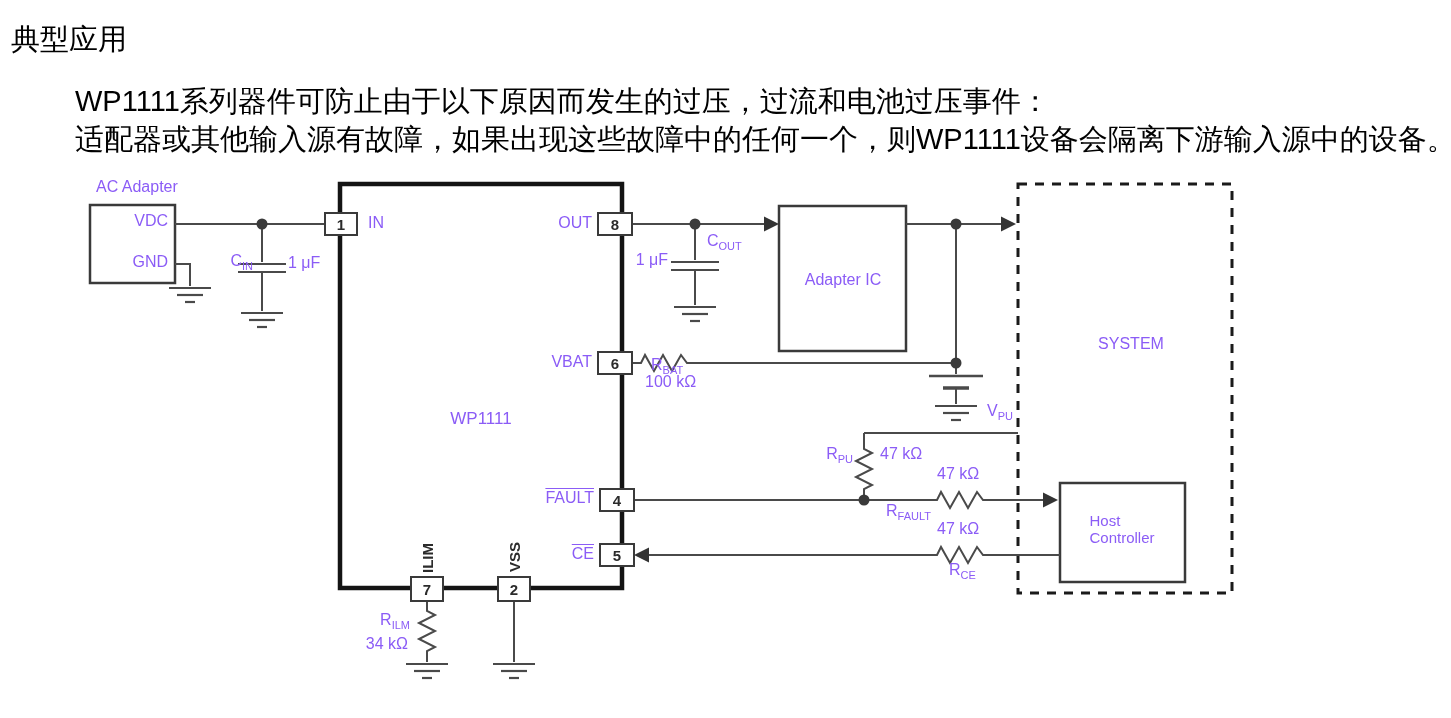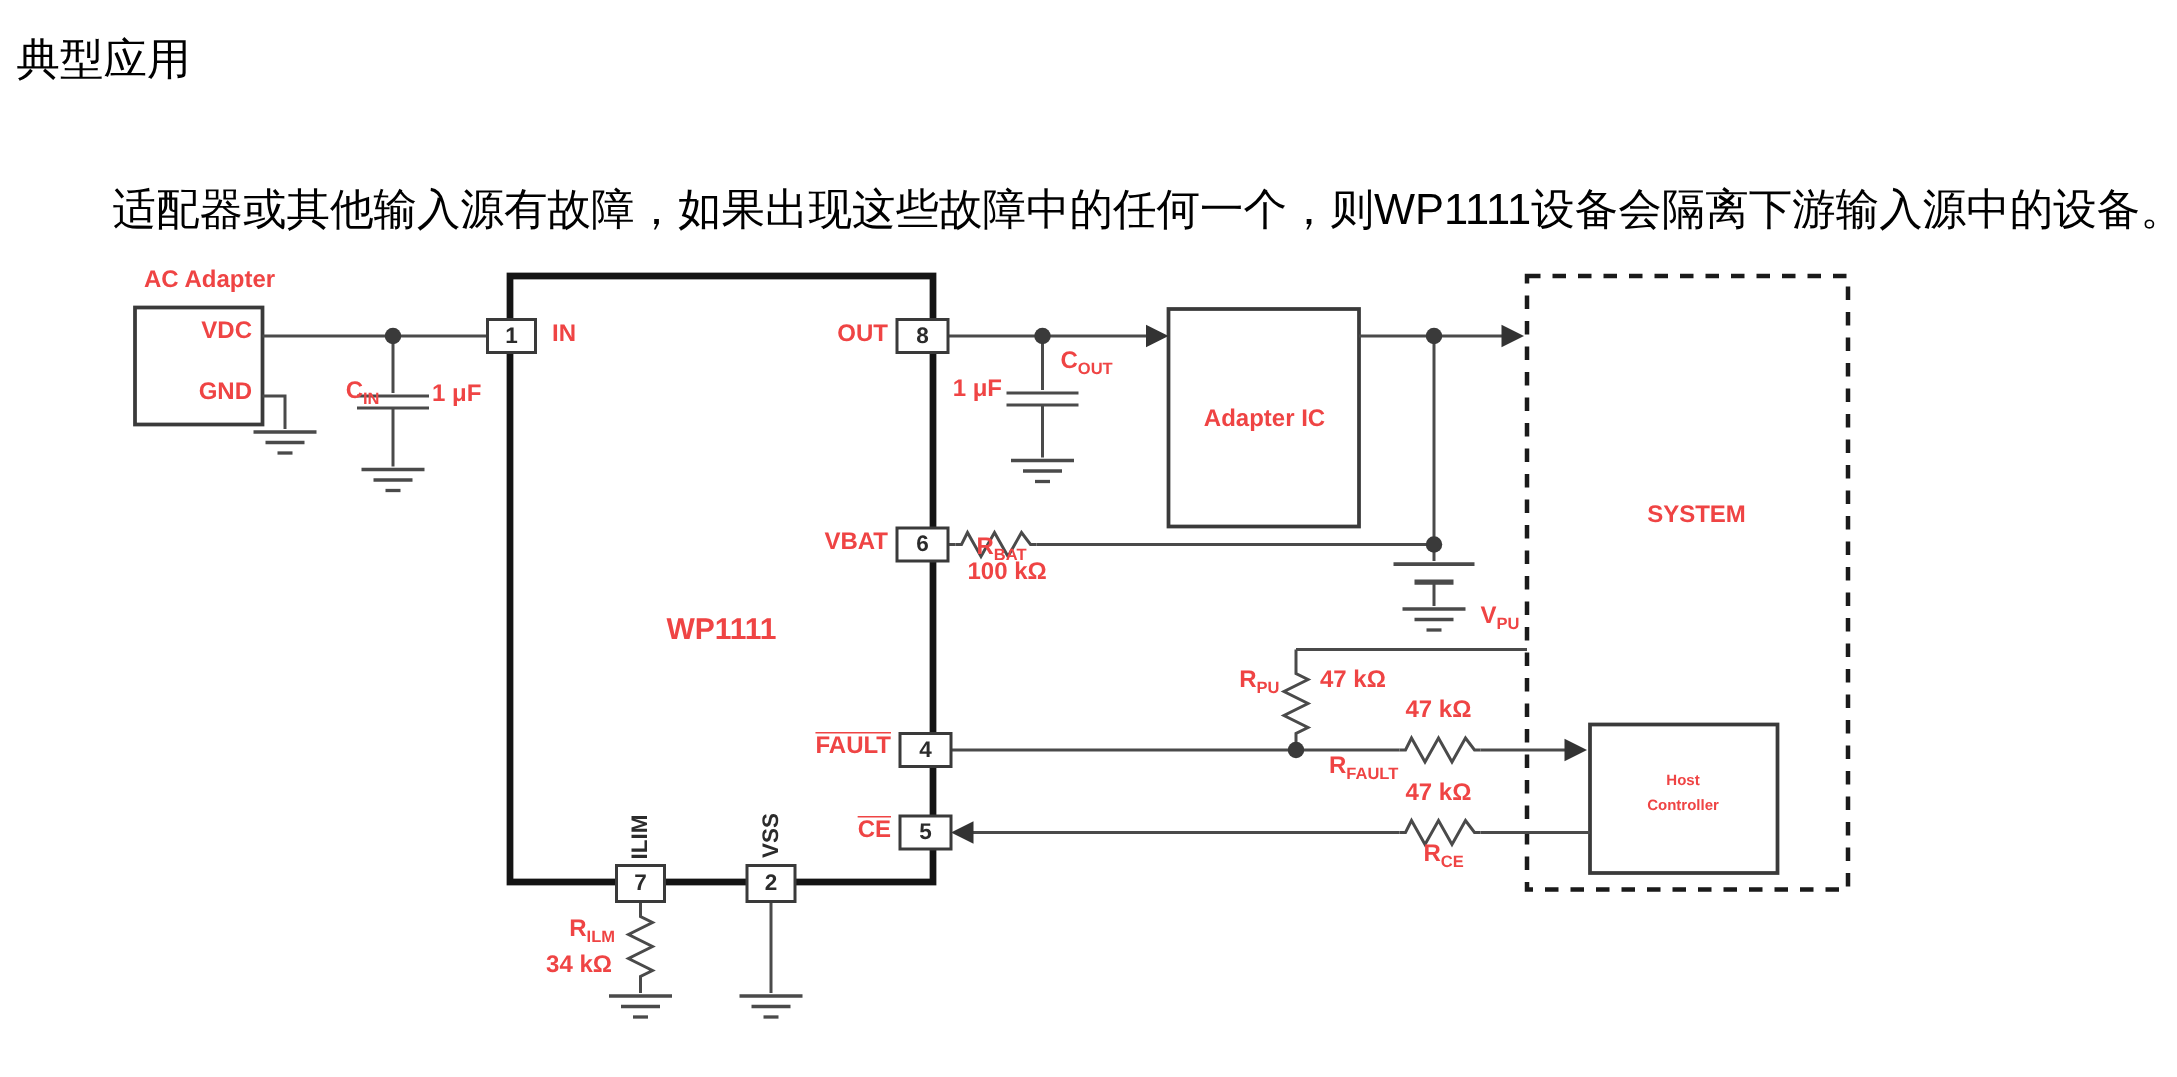--- a/index.html
+++ b/index.html
@@ -3,38 +3,39 @@
 <meta charset="utf-8">
 <style>
   html,body{margin:0;padding:0;background:#fff;}
   .screen{position:relative;width:1451px;height:718px;background:#ffffff;overflow:hidden;
           font-family:"Liberation Sans","DejaVu Sans",sans-serif;color:#000;}
   .page-title{position:absolute;left:11px;top:20px;font-size:29px;color:#000;white-space:nowrap;text-align:center;}
   .desc{position:absolute;left:75px;font-size:29px;color:#000;white-space:nowrap;}
   .desc.l1{top:82px;}
   .desc.l2{top:120px;}
   svg.circuit{position:absolute;left:0;top:0;}
-  .lbl{position:absolute;font-weight:bold;font-size:16px;color:#ef4444;white-space:nowrap;line-height:1;}
+  .lbl{position:absolute;font-weight:normal;font-size:16px;color:#8b5cf6;white-space:nowrap;line-height:1;}
   .lbl sub{font-size:11px;line-height:1;}
   .ra{transform:translateX(-100%);}
   .ca{transform:translateX(-50%);}
   .vlabel{position:absolute;font-weight:bold;font-size:15px;color:#2b2b2b;white-space:nowrap;
           transform:translate(-50%,-50%) rotate(-90deg);}
   .ovl{text-decoration:overline;}
   .pin-num{position:absolute;font-weight:bold;font-size:15px;color:#2b2b2b;transform:translate(-50%,-50%);}
-  .blk2{text-align:center;line-height:17px;font-size:10px;}
+  .blk2{text-align:left;line-height:17px;font-size:15px;}
   .formula{position:absolute;left:697px;top:665px;font-size:28px;color:#111;white-space:pre;}
   .formula sub{font-size:15px;vertical-align:-4px;letter-spacing:0.3px;}
 </style>
 </head>
 <body>
 
 <div class="screen">
 
   <div class="page-title">典型应用</div>
+  <div class="desc l1">WP1111系列器件可防止由于以下原因而发生的过压，过流和电池过压事件：</div>
   <div class="desc l2">适配器或其他输入源有故障，如果出现这些故障中的任何一个，则WP1111设备会隔离下游输入源中的设备。</div>
 
   <svg class="circuit" width="1451" height="718" viewBox="0 0 1451 718">
     <defs>
       <g id="gnd" stroke="#4a4a4a" stroke-width="2.2">
         <line x1="-21" y1="0" x2="21" y2="0"></line>
         <line x1="-13" y1="7" x2="13" y2="7"></line>
         <line x1="-5" y1="14" x2="5" y2="14"></line>
       </g>
       <path id="resh" d="M0 0 L4 0 L8 -8 L17 8 L26 -8 L35 8 L44 -8 L50 0 L54 0" fill="none" stroke="#4a4a4a" stroke-width="2"></path>
@@ -115,21 +116,21 @@
       <rect x="600" y="489" width="34" height="22"></rect>
       <rect x="600" y="544" width="34" height="22"></rect>
       <rect x="411" y="577" width="32" height="24"></rect>
       <rect x="498" y="577" width="32" height="24"></rect>
     </g>
   </svg>
 
   <div class="lbl" style="left:96px;top:179px;">AC Adapter</div>
   <div class="lbl ra" style="left:168px;top:213px;">VDC</div>
   <div class="lbl ra" style="left:168px;top:254px;">GND</div>
-  <div class="lbl ca" style="left:481px;top:410px;font-size:20px;">WP1111</div>
+  <div class="lbl ca" style="left:481px;top:410px;font-size:17px;">WP1111</div>
   <div class="lbl ca" style="left:843px;top:272px;">Adapter IC</div>
   <div class="lbl ca" style="left:1131px;top:336px;">SYSTEM</div>
   <div class="lbl ca blk2" style="left:1122px;top:512px;">
     <div>Host</div>
     <div>Controller</div>
   </div>
 
   <div class="pin-num" style="left:341px;top:224px;">1</div>
   <div class="pin-num" style="left:615px;top:224px;">8</div>
   <div class="pin-num" style="left:615px;top:363px;">6</div>

